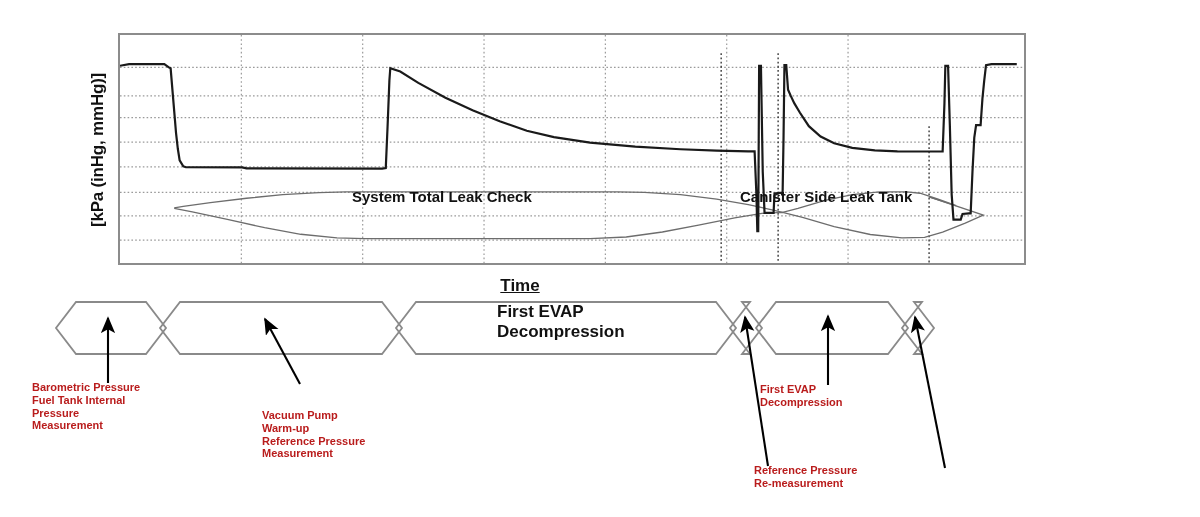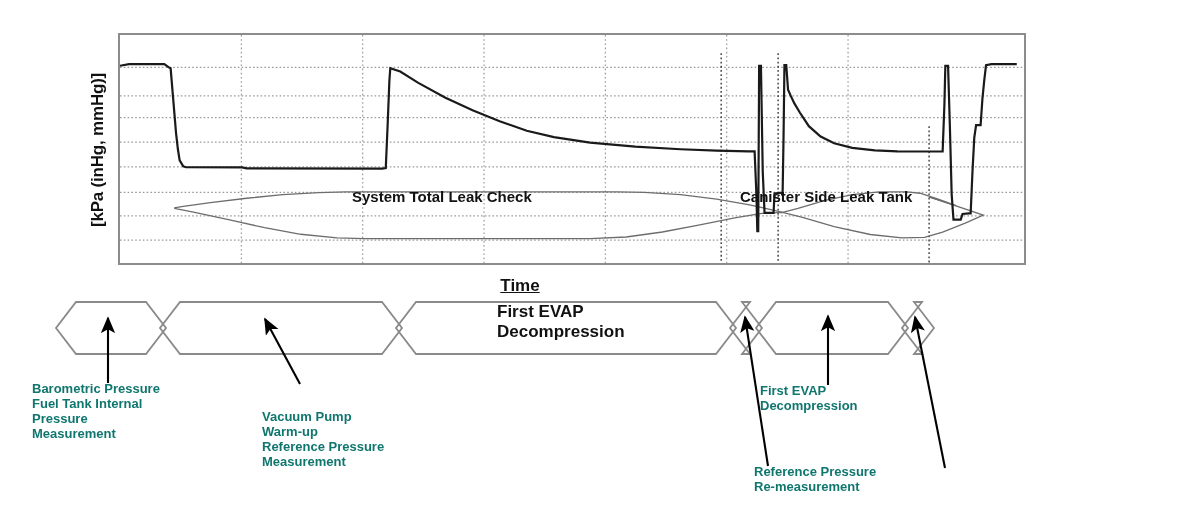--- a/index.html
+++ b/index.html
@@ -53,21 +53,21 @@
   #flow-svg{left:0;top:288px;}
   .flow-label{
     font-size:17px;font-weight:bold;color:#111;
     line-height:1.16;white-space:pre-line;
   }
   #flow-label-first{left:497px;top:302px;}
 
   
   #callout-svg{left:0;top:288px;}
   .callout{
-    font-size:13px;font-weight:bold;color:#0f766e;
+    font-size:11px;font-weight:bold;color:#b91c1c;
     line-height:1.16;white-space:pre-line;
   }
   #callout-barometric{left:32px;top:381px;}
   #callout-vacuum{left:262px;top:381px;margin-top:28px;}
   #callout-second{left:760px;top:383px;}
   #callout-refpress{left:754px;top:464px;}
 </style>
 </head>
 <body>
 

